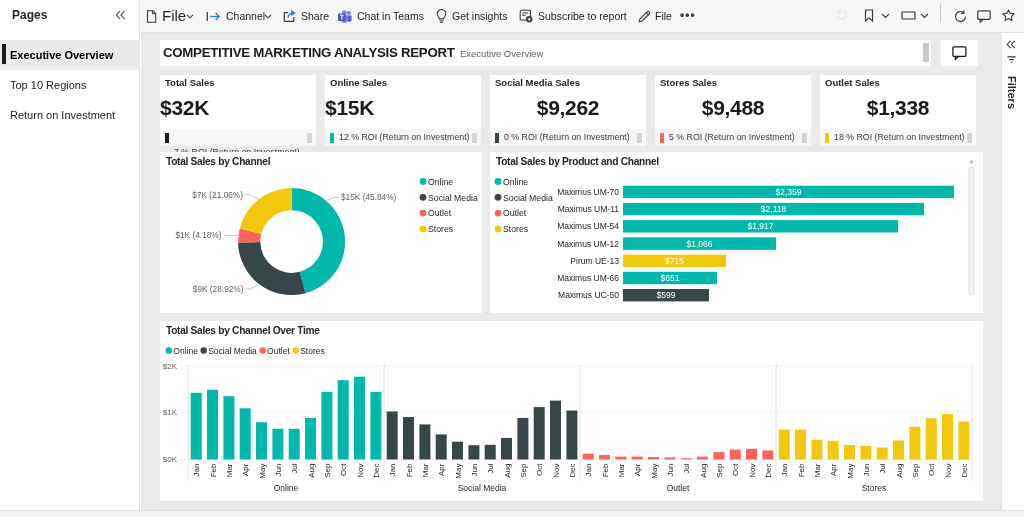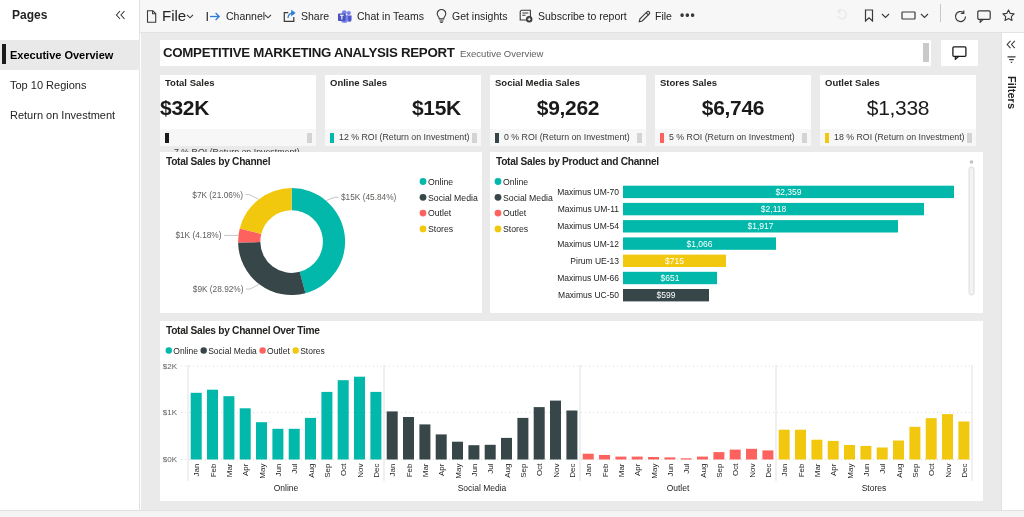--- a/index.html
+++ b/index.html
@@ -132,42 +132,42 @@
   </svg>
 <div class="card" style="left:160px;top:75px;width:156px;height:71px"></div>
 <div class="abs" style="left:165px;top:77px;font-size:9.5px;font-weight:bold;color:#252423">Total Sales</div>
 <div class="abs" style="left:160px;top:96px;width:156px;text-align:left;font-size:21px;font-weight:bold;color:#1a1a1a;letter-spacing:-0.3px">$32K</div>
 <div class="abs" style="left:160px;top:129px;width:156px;height:17px;background:#f7f7f7"></div>
 <div class="abs" style="left:164.5px;top:132.5px;width:4px;height:10px;background:#1a1a1a"></div>
 <div class="abs" style="left:174px;top:144px;height:17px;line-height:17px;font-size:8.8px;color:#3b3a39">7 % ROI (Return on Investment)</div>
 <div class="abs" style="left:307px;top:132.5px;width:4.5px;height:10px;background:#d4d4d4"></div>
 <div class="card" style="left:325px;top:75px;width:156px;height:71px"></div>
 <div class="abs" style="left:330px;top:77px;font-size:9.5px;font-weight:bold;color:#252423">Online Sales</div>
-<div class="abs" style="left:325px;top:96px;width:136px;text-align:right;font-size:21px;font-weight:bold;color:#1a1a1a;letter-spacing:-0.3px">$15K</div>
+<div class="abs" style="left:325px;top:96px;width:136px;text-align:left;font-size:21px;font-weight:bold;color:#1a1a1a;letter-spacing:-0.3px">$15K</div>
 <div class="abs" style="left:325px;top:129px;width:156px;height:17px;background:#f7f7f7"></div>
 <div class="abs" style="left:329.5px;top:132.5px;width:4px;height:10px;background:#01B8AA"></div>
 <div class="abs" style="left:339px;top:129px;height:17px;line-height:17px;font-size:8.8px;color:#3b3a39">12 % ROI (Return on Investment)</div>
 <div class="abs" style="left:472px;top:132.5px;width:4.5px;height:10px;background:#d4d4d4"></div>
 <div class="card" style="left:490px;top:75px;width:156px;height:71px"></div>
 <div class="abs" style="left:495px;top:77px;font-size:9.5px;font-weight:bold;color:#252423">Social Media Sales</div>
 <div class="abs" style="left:490px;top:96px;width:156px;text-align:center;font-size:21px;font-weight:bold;color:#1a1a1a;letter-spacing:-0.3px">$9,262</div>
 <div class="abs" style="left:490px;top:129px;width:156px;height:17px;background:#f7f7f7"></div>
 <div class="abs" style="left:494.5px;top:132.5px;width:4px;height:10px;background:#374649"></div>
 <div class="abs" style="left:504px;top:129px;height:17px;line-height:17px;font-size:8.8px;color:#3b3a39">0 % ROI (Return on Investment)</div>
 <div class="abs" style="left:637px;top:132.5px;width:4.5px;height:10px;background:#d4d4d4"></div>
 <div class="card" style="left:655px;top:75px;width:156px;height:71px"></div>
 <div class="abs" style="left:660px;top:77px;font-size:9.5px;font-weight:bold;color:#252423">Stores Sales</div>
-<div class="abs" style="left:655px;top:96px;width:156px;text-align:center;font-size:21px;font-weight:bold;color:#1a1a1a;letter-spacing:-0.3px">$6,746</div>
+<div class="abs" style="left:655px;top:96px;width:156px;text-align:center;font-size:21px;font-weight:bold;color:#1a1a1a;letter-spacing:-0.3px">$9,488</div>
 <div class="abs" style="left:655px;top:129px;width:156px;height:17px;background:#f7f7f7"></div>
 <div class="abs" style="left:659.5px;top:132.5px;width:4px;height:10px;background:#FD625E"></div>
 <div class="abs" style="left:669px;top:129px;height:17px;line-height:17px;font-size:8.8px;color:#3b3a39">5 % ROI (Return on Investment)</div>
 <div class="abs" style="left:802px;top:132.5px;width:4.5px;height:10px;background:#d4d4d4"></div>
 <div class="card" style="left:820px;top:75px;width:156px;height:71px"></div>
 <div class="abs" style="left:825px;top:77px;font-size:9.5px;font-weight:bold;color:#252423">Outlet Sales</div>
-<div class="abs" style="left:820px;top:96px;width:156px;text-align:center;font-size:21px;font-weight:normal;color:#1a1a1a;letter-spacing:-0.3px">$1,338</div>
+<div class="abs" style="left:820px;top:96px;width:156px;text-align:center;font-size:21px;font-weight:bold;color:#1a1a1a;letter-spacing:-0.3px">$1,338</div>
 <div class="abs" style="left:820px;top:129px;width:156px;height:17px;background:#f7f7f7"></div>
 <div class="abs" style="left:824.5px;top:132.5px;width:4px;height:10px;background:#F2C80F"></div>
 <div class="abs" style="left:834px;top:129px;height:17px;line-height:17px;font-size:8.8px;color:#3b3a39">18 % ROI (Return on Investment)</div>
 <div class="abs" style="left:967px;top:132.5px;width:4.5px;height:10px;background:#d4d4d4"></div>
 <div class="card" style="left:160px;top:152px;width:322px;height:161px"></div>
 <div class="abs" style="left:166px;top:156px;font-size:10.2px;font-weight:bold;color:#252423;letter-spacing:-0.3px">Total Sales by Channel</div>
 <svg class="abs" style="left:160px;top:152px" width="322" height="161" viewBox="0 0 322 161">
     <path d="M131.60 36.10 A53.5 53.5 0 0 1 145.43 141.28 L139.69 119.84 A31.3 31.3 0 0 0 131.60 58.30 Z" fill="#01B8AA"></path>
     <path d="M145.43 141.28 A53.5 53.5 0 0 1 78.11 90.40 L100.30 90.07 A31.3 31.3 0 0 0 139.69 119.84 Z" fill="#374649"></path>
     <path d="M78.11 90.40 A53.5 53.5 0 0 1 79.73 76.49 L101.25 81.93 A31.3 31.3 0 0 0 100.30 90.07 Z" fill="#FD625E"></path>

